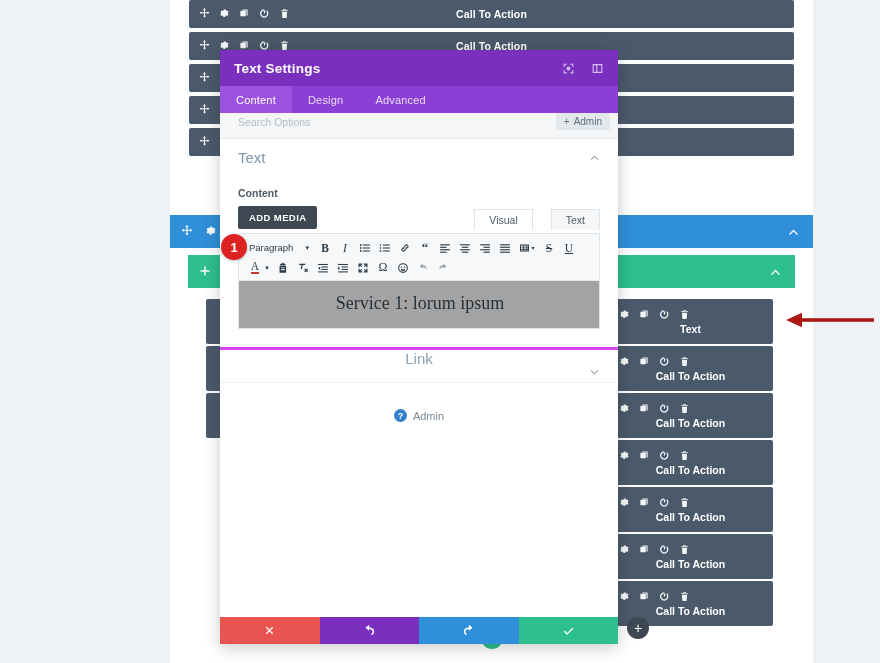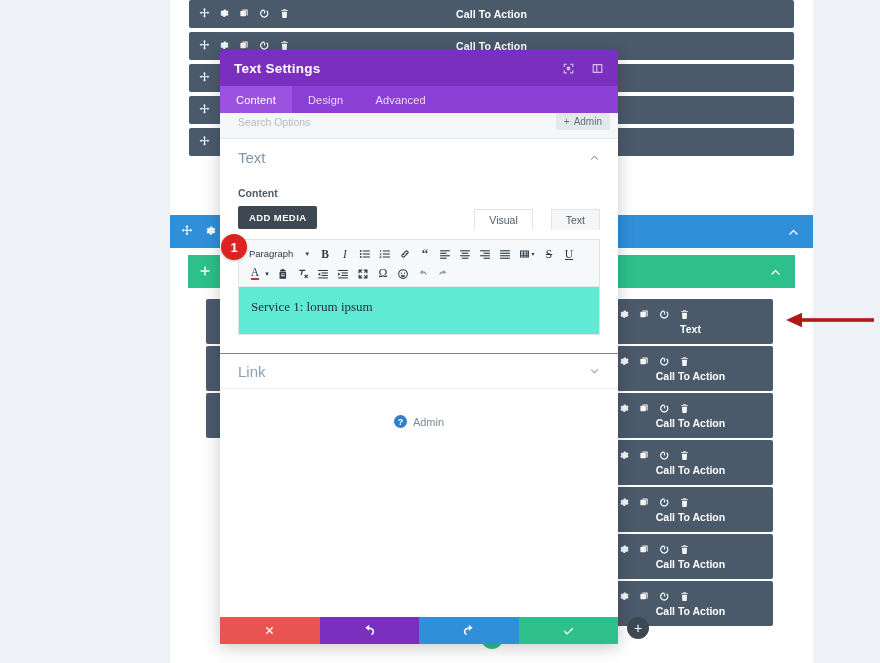--- a/index.html
+++ b/index.html
@@ -164,41 +164,41 @@
 
   .vt-tabs { position: absolute; right: 18px; top: 36px; display: flex; gap: 18px; }
   .vt-tab {
     border: 1px solid #dfe4e8; border-bottom: none;
     padding: 4px 14px; font-size: 10.5px; color: #4d5b68;
     background: #f4f6f8;
   }
   .vt-tab.active { background: #fff; }
 
   .editor-wrap {
-    margin: 10px 0 0 0;
-    border: 1px solid #dfe4e8; background: #5eead4;
+    margin: 4px 0 0 0;
+    border: 1px solid #dfe4e8; background: #a3a3a3;
   }
   .ed-toolbar {
     background: #f7f8f9; border-bottom: 1px solid #e4e8eb;
     padding: 4px 6px 3px 6px;
   }
   .ed-row { display: flex; align-items: center; gap: 0px; flex-wrap: nowrap; height: 19px; }
   .ed-btn {
     width: 20px; height: 19px; display: flex; align-items: center; justify-content: center;
     color: #2b3b47; font-size: 11.5px;
   }
   .ed-btn svg { width: 12px; height: 12px; fill: #2b3b47; }
   .ed-select {
     font-size: 9.5px; color: #2b3b47; display: flex; align-items: center;
     padding-left: 4px; width: 70px; justify-content: space-between; padding-right: 6px;
   }
   .ed-caret { font-size: 7px; }
   .ed-area {
     min-height: 47px; padding: 12px 10px 12px 12px;
-    font-family: "Liberation Serif", serif; font-size: 13px; color: #26313a;
+    font-family: "Liberation Serif", serif; font-size: 18px; color: #26313a; text-align: center;
   }
 
   .acc-gap { height: 18px; }
 
   .help-row {
     display: flex; align-items: center; justify-content: center;
     gap: 6px; padding-top: 26px;
   }
   .help-ico {
     width: 13px; height: 13px; border-radius: 50%;
@@ -732,21 +732,21 @@
                   </svg>
                 </span>
             </div>
           </div>
           <div class="ed-area">Service 1: lorum ipsum</div>
         </div>
       </div>
 
       <div class="acc-gap"></div>
 
-      <div class="acc-head" style="border-top:1px solid #d946ef;">
+      <div class="acc-head" style="border-top:3px solid #d946ef;flex-direction:column;">
         <span class="acc-title">Link</span>
         <svg class="acc-chev" viewBox="0 0 16 16">
             <path d="M8 11L2.5 5.5l1.2-1.2L8 8.6l4.3-4.3 1.2 1.2z"></path>
           </svg>
       </div>
 
 
 
       <div class="help-row">
         <span class="help-ico">?</span>

